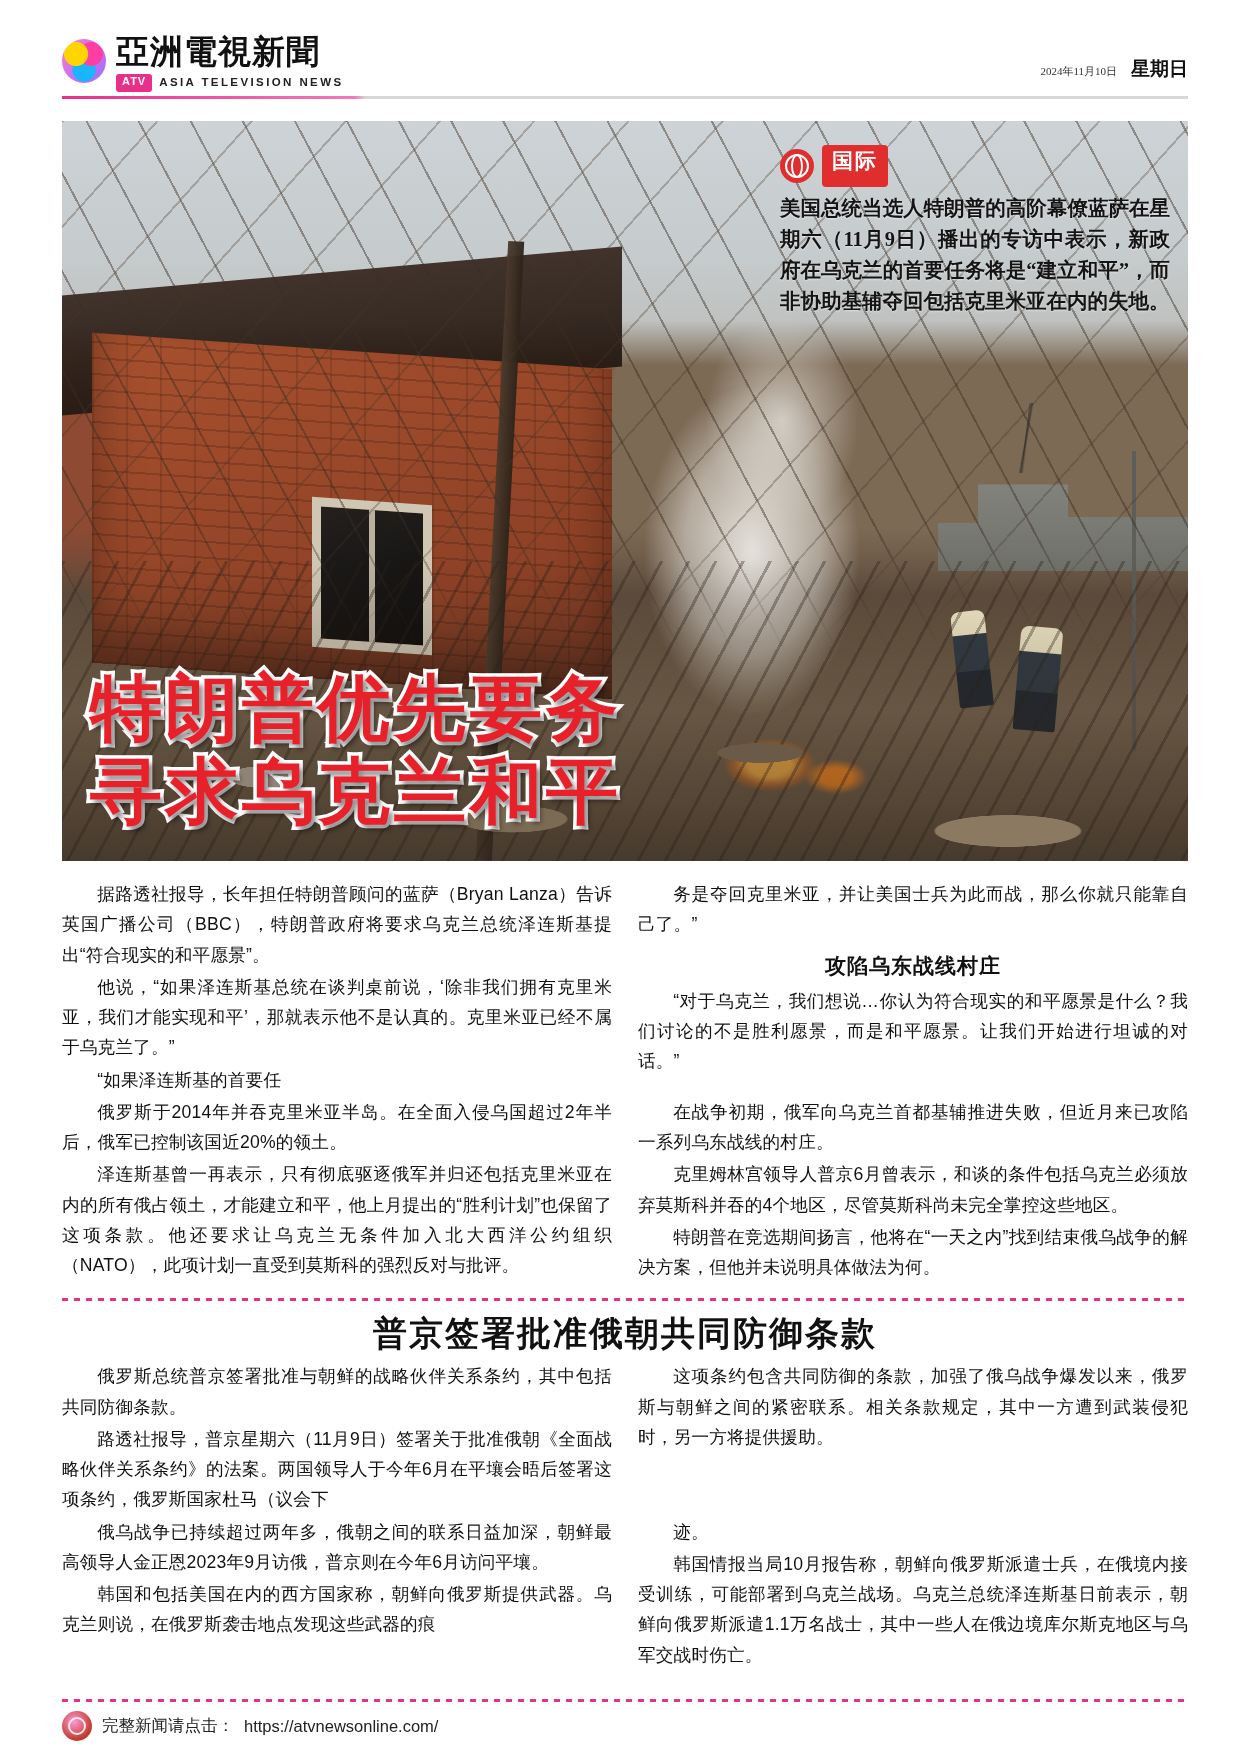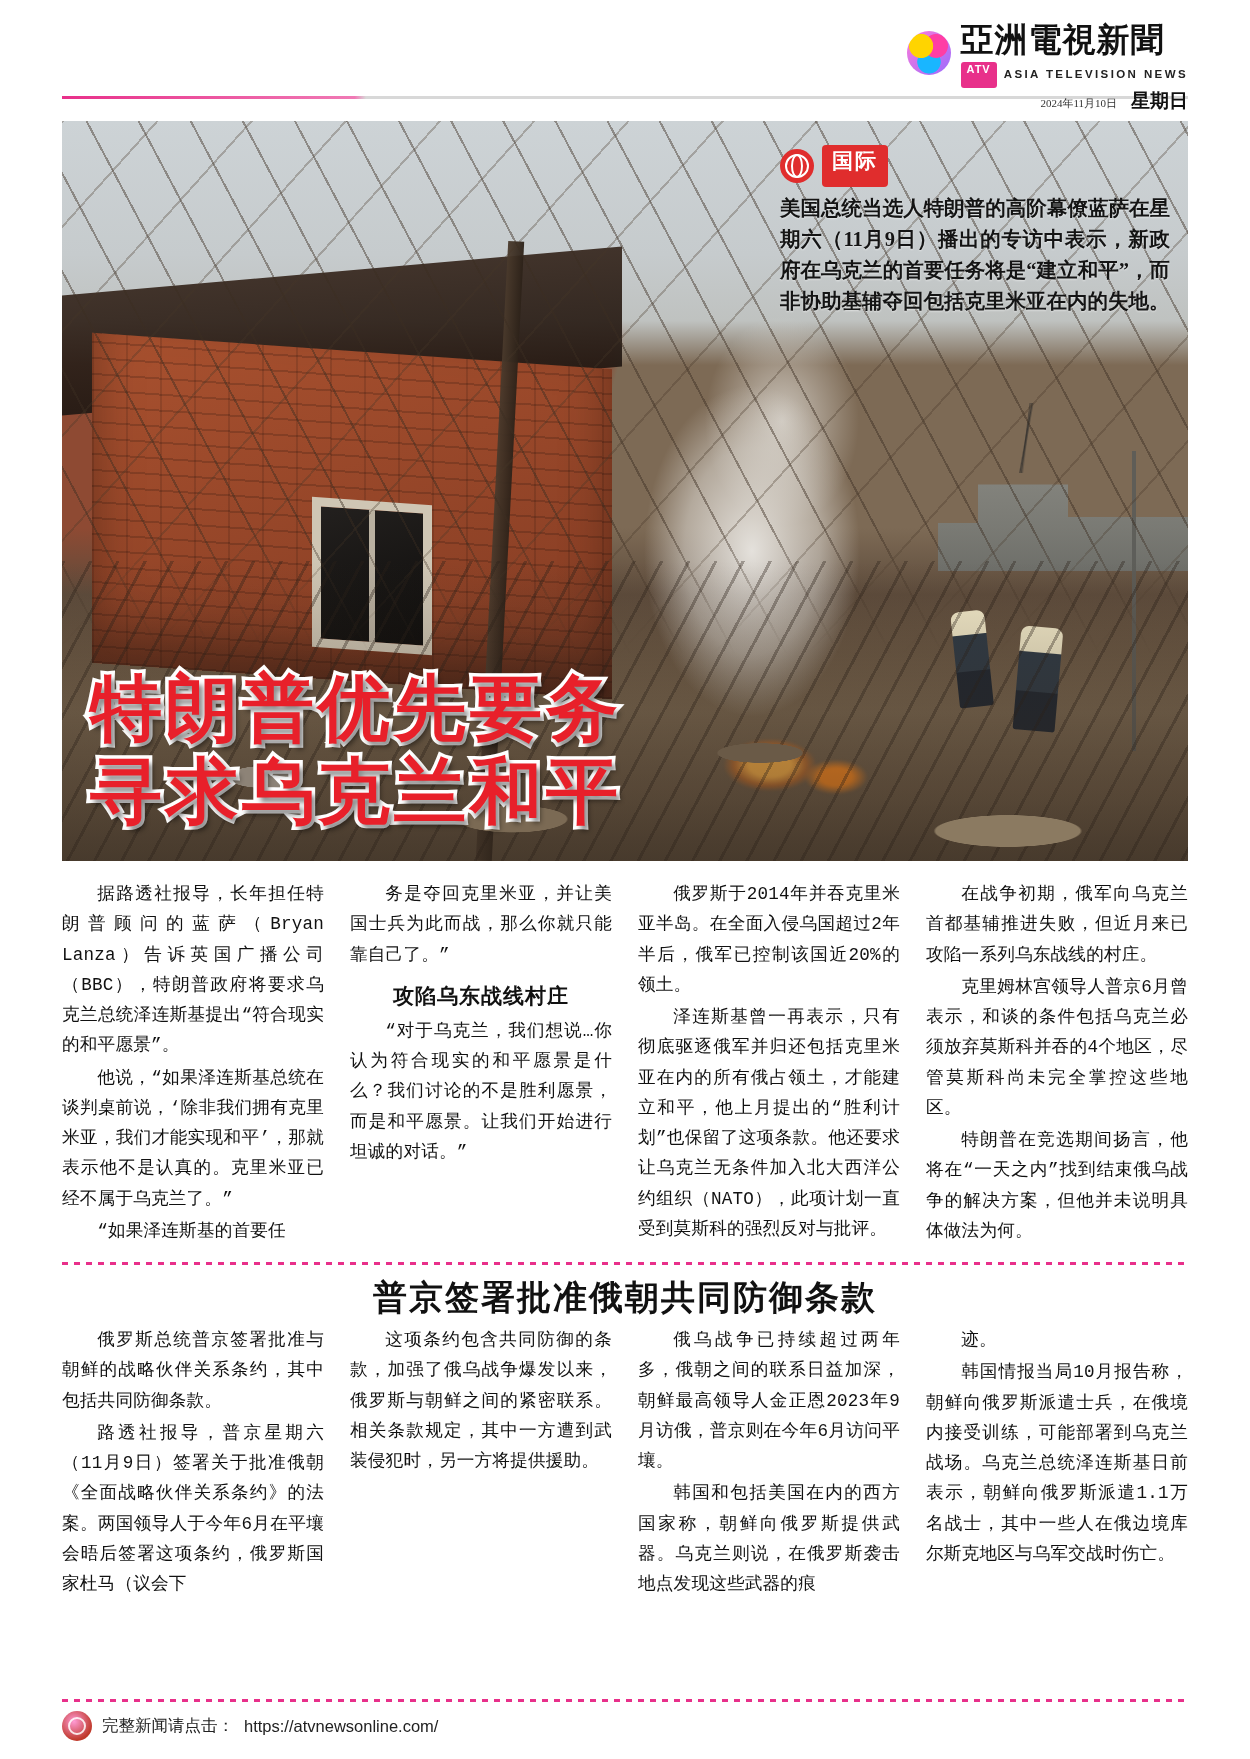--- a/index.html
+++ b/index.html
@@ -20,21 +20,20 @@
     padding: 0 62px;
   }
 
   
   .masthead {
     display: flex;
     align-items: flex-end;
     justify-content: space-between;
     padding-top: 24px;
     height: 92px;
-    flex-direction: column;
   }
   .brand { display: flex; align-items: center; gap: 10px; }
   .brand-logo {
     width: 44px; height: 44px;
     border-radius: 50%;
     background:
       radial-gradient(circle at 32% 34%, #ffd400 0 28%, rgba(255,212,0,0) 30%),
       radial-gradient(circle at 66% 34%, #ff3ea5 0 28%, rgba(255,62,165,0) 30%),
       radial-gradient(circle at 50% 70%, #19b6ff 0 30%, rgba(25,182,255,0) 32%),
       linear-gradient(135deg,#ff7ad9,#9b6bff);
@@ -50,21 +49,21 @@
     letter-spacing: 1px;
     color: #111;
   }
   .brand-en-row { display: flex; align-items: center; gap: 7px; margin-top: 5px; }
   .atv-badge {
     background: #e8308a;
     color: #fff;
     font-size: 11px;
     font-weight: bold;
     letter-spacing: 1px;
-    padding: 2px 6px 13px;
+    padding: 2px 6px 5px;
     border-radius: 3px;
     font-family: "Liberation Sans", sans-serif;
   }
   .brand-en {
     font-size: 11.5px;
     letter-spacing: 2.4px;
     color: #222;
     font-weight: bold;
   }
   .masthead-right {
@@ -270,24 +269,24 @@
     color: #e8202a;
     -webkit-text-stroke: 7px #ffffff;
     paint-order: stroke fill;
     text-shadow: 4px 5px 5px rgba(0,0,0,.45);
     white-space: pre-line;
   }
 
   
   .cols {
     display: grid;
-    grid-template-columns: repeat(4, 1fr);
+    grid-template-columns: repeat(2, 1fr);
     column-gap: 26px;
     margin-top: 18px;
-    font-family: Liberation Mono, monospace;
+    font-family: Liberation Sans, sans-serif;
   }
   .col p {
     margin: 0 0 2px 0;
     font-size: 17.6px;
     line-height: 1.72;
     text-align: justify;
     text-indent: 2em;
     letter-spacing: .2px;
   }
   .subhead {

